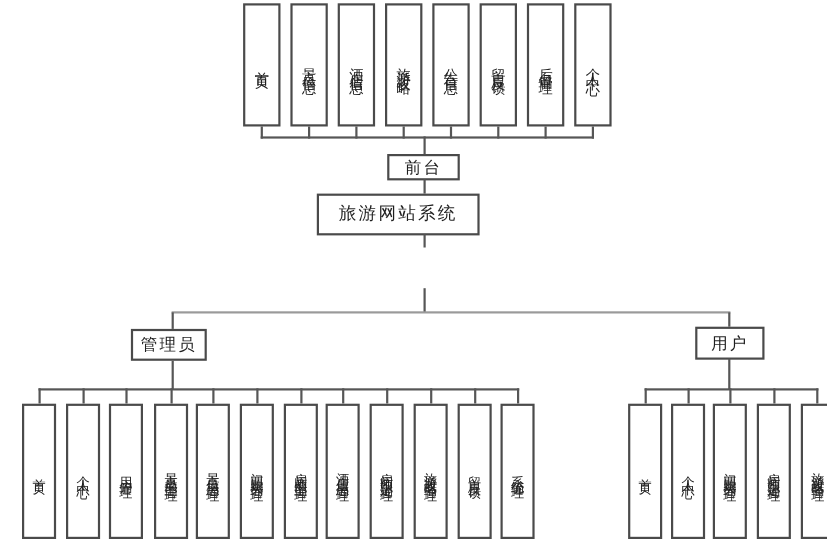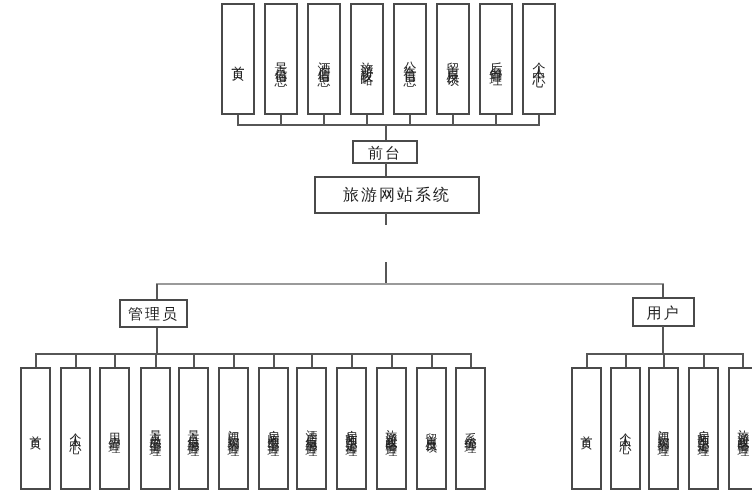--- a/index.html
+++ b/index.html
@@ -60,21 +60,21 @@
   <div class="line" style="left:480px;top:115px;width:2px;height:11px"></div>
   <div class="line" style="left:523px;top:115px;width:2px;height:11px"></div>
 
   <div class="line" style="left:222px;top:124px;width:303px;height:2px"></div>
   <div class="line" style="left:370px;top:124px;width:2px;height:17px"></div>
 
   <div class="node hnode" style="left:337px;top:140px;width:66px;height:24px">
       <span>前台</span>
     </div>
   <div class="line" style="left:370px;top:163px;width:2px;height:14px"></div>
-  <div class="node hnode root" style="left:299px;top:176px;width:166px;height:38px">
+  <div class="node hnode root" style="left:273px;top:176px;width:148px;height:38px">
       <span>旅游网站系统</span>
     </div>
   <div class="line" style="left:370px;top:213px;width:2px;height:12px"></div>
   <div class="line" style="left:370px;top:262px;width:2px;height:22px"></div>
 
   <div class="line gray" style="left:141px;top:283px;width:508px;height:2px"></div>
   <div class="line" style="left:141px;top:284px;width:2px;height:16px"></div>
   <div class="line" style="left:647px;top:284px;width:2px;height:14px"></div>
 
   <div class="node hnode" style="left:104px;top:299px;width:69px;height:29px">

